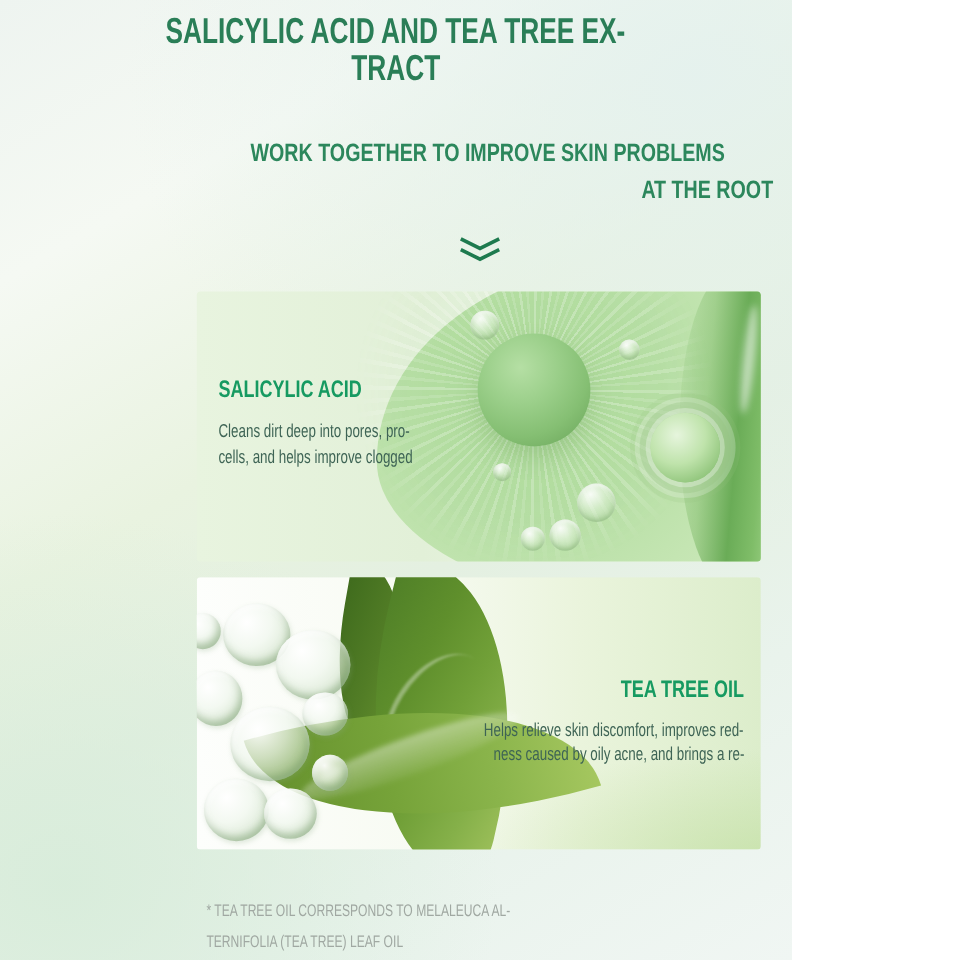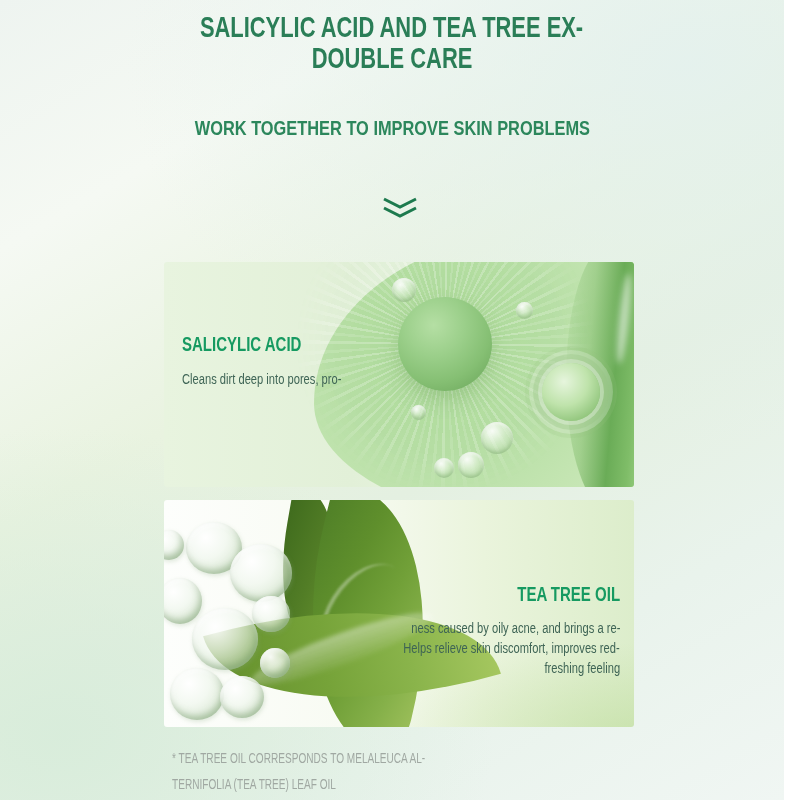--- a/index.html
+++ b/index.html
@@ -1,31 +1,31 @@
 <!DOCTYPE html>
 <html><head>
 <meta charset="utf-8">
 <style>
   html,body{margin:0;padding:0;}
   body{font-family:"Liberation Sans", sans-serif;}
-  .page{position:relative;width:784px;height:800px;overflow:hidden;
+  .page{position:relative;width:660px;height:800px;overflow:hidden;
     background:
       radial-gradient(120% 80% at 88% 8%, rgba(228,241,238,.9) 0%, rgba(232,243,240,0) 60%),
       radial-gradient(100% 70% at 8% 92%, rgba(215,236,218,.9) 0%, rgba(220,238,224,0) 55%),
       linear-gradient(150deg,#eef4f0 0%,#f5f9f3 20%,#e9f3e0 42%,#e4f0e1 58%,#e9f3ec 78%,#f0f6f3 100%);}
   
   .title{position:absolute;top:11px;left:0;width:100%;text-align:center;}
   .title-line{display:block;font-weight:bold;font-size:30px;line-height:31px;color:#2a7e57;white-space:nowrap;}
   .title-line>span{display:inline-block;transform:scaleX(.73);}
   .subtitle{position:absolute;top:112px;left:0;width:100%;text-align:center;}
-  .subtitle-line{display:block;font-weight:bold;font-size:21px;line-height:31px;color:#2c875c;white-space:nowrap;}
+  .subtitle-line{display:block;font-weight:bold;font-size:21px;line-height:31px;color:#2c875c;white-space:nowrap;text-align:right;}
   .subtitle-line>span{display:inline-block;transform:scaleX(.78);}
   .chevrons{position:absolute;left:381px;top:196px;width:38px;height:26px;}
   
-  .card{position:absolute;left:164px;width:470px;overflow:hidden;border-radius:3px;margin-top:19px;}
+  .card{position:absolute;left:164px;width:470px;overflow:hidden;border-radius:3px;}
   .card1{top:243px;height:225px;
     background:linear-gradient(to right,#e8f4df 0%,#e2f0d8 40%,#ecf6e6 72%,#f4faf1 100%);}
   .card2{top:481px;height:227px;
     background:
       radial-gradient(90% 70% at 100% 105%, rgba(185,218,148,.55) 0%, rgba(185,218,148,0) 60%),
       linear-gradient(to right,#fdfefc 0%,#f8fbf3 38%,#eaf4dc 68%,#dcedcb 100%);}
   .card-text{position:absolute;z-index:10;}
   .card1 .card-text{left:18px;top:70px;text-align:left;}
   .card2 .card-text{right:14px;top:82px;text-align:right;}
   .card-heading{font-weight:bold;font-size:20px;line-height:24px;color:#169a61;white-space:nowrap;}
@@ -103,24 +103,25 @@
   .footnote-line{font-size:14px;line-height:26px;color:#a0a8a2;white-space:nowrap;text-decoration:underline;}
   .footnote-line>span{display:inline-block;transform:scaleX(.72);transform-origin:0 50%;}
 </style>
 </head>
 <body>
 
 <div class="page">
 
   <div class="title">
     <div class="title-line"><span>SALICYLIC ACID AND TEA TREE EX-</span></div>
-    <div class="title-line"><span>DOUBLE CARE</span></div>
+    <div class="title-line"><span>TRACT</span></div>
   </div>
   <div class="subtitle">
     <div class="subtitle-line"><span>WORK TOGETHER TO IMPROVE SKIN PROBLEMS</span></div>
+    <div class="subtitle-line"><span>AT THE ROOT</span></div>
   </div>
   <div class="chevrons">
     <svg width="38" height="26" viewBox="0 0 38 26" xmlns="http://www.w3.org/2000/svg">
       <path d="M3 3 L19 11 L35 3" fill="none" stroke="#1d7a4e" stroke-width="3"></path>
       <path d="M3 12 L19 20 L35 12" fill="none" stroke="#1d7a4e" stroke-width="3"></path>
     </svg>
   </div>
 
   <div class="card card1">
     <div class="art">
@@ -133,20 +134,21 @@
       <div class="bubble b2"></div>
       <div class="bubble b3"></div>
       <div class="bubble b4"></div>
       <div class="bubble b5"></div>
       <div class="bubble b6"></div>
     </div>
     <div class="card-text">
       <div class="card-heading"><span>SALICYLIC ACID</span></div>
       <div class="card-body">
         <div class="body-line"><span>Cleans dirt deep into pores, pro-</span></div>
+        <div class="body-line"><span>cells, and helps improve clogged</span></div>
       </div>
     </div>
   </div>
 
   <div class="card card2">
     <div class="art">
       <div class="leaf leafC"></div>
       <div class="leaf leafA"></div>
       <div class="leaf leafB"></div>
       <div class="gel g1"></div>
@@ -155,23 +157,22 @@
       <div class="gel g4"></div>
       <div class="gel g5"></div>
       <div class="gel g6"></div>
       <div class="gel g7"></div>
       <div class="gel g8"></div>
       <div class="gel g9"></div>
     </div>
     <div class="card-text">
       <div class="card-heading"><span>TEA TREE OIL</span></div>
       <div class="card-body">
+        <div class="body-line"><span>Helps relieve skin discomfort, improves red-</span></div>
         <div class="body-line"><span>ness caused by oily acne, and brings a re-</span></div>
-        <div class="body-line"><span>Helps relieve skin discomfort, improves red-</span></div>
-        <div class="body-line"><span>freshing feeling</span></div>
       </div>
     </div>
   </div>
 
   <div class="footnote">
     <div class="footnote-line"><span>* TEA TREE OIL CORRESPONDS TO MELALEUCA AL-</span></div>
     <div class="footnote-line"><span>TERNIFOLIA (TEA TREE) LEAF OIL</span></div>
   </div>
 
 </div>

